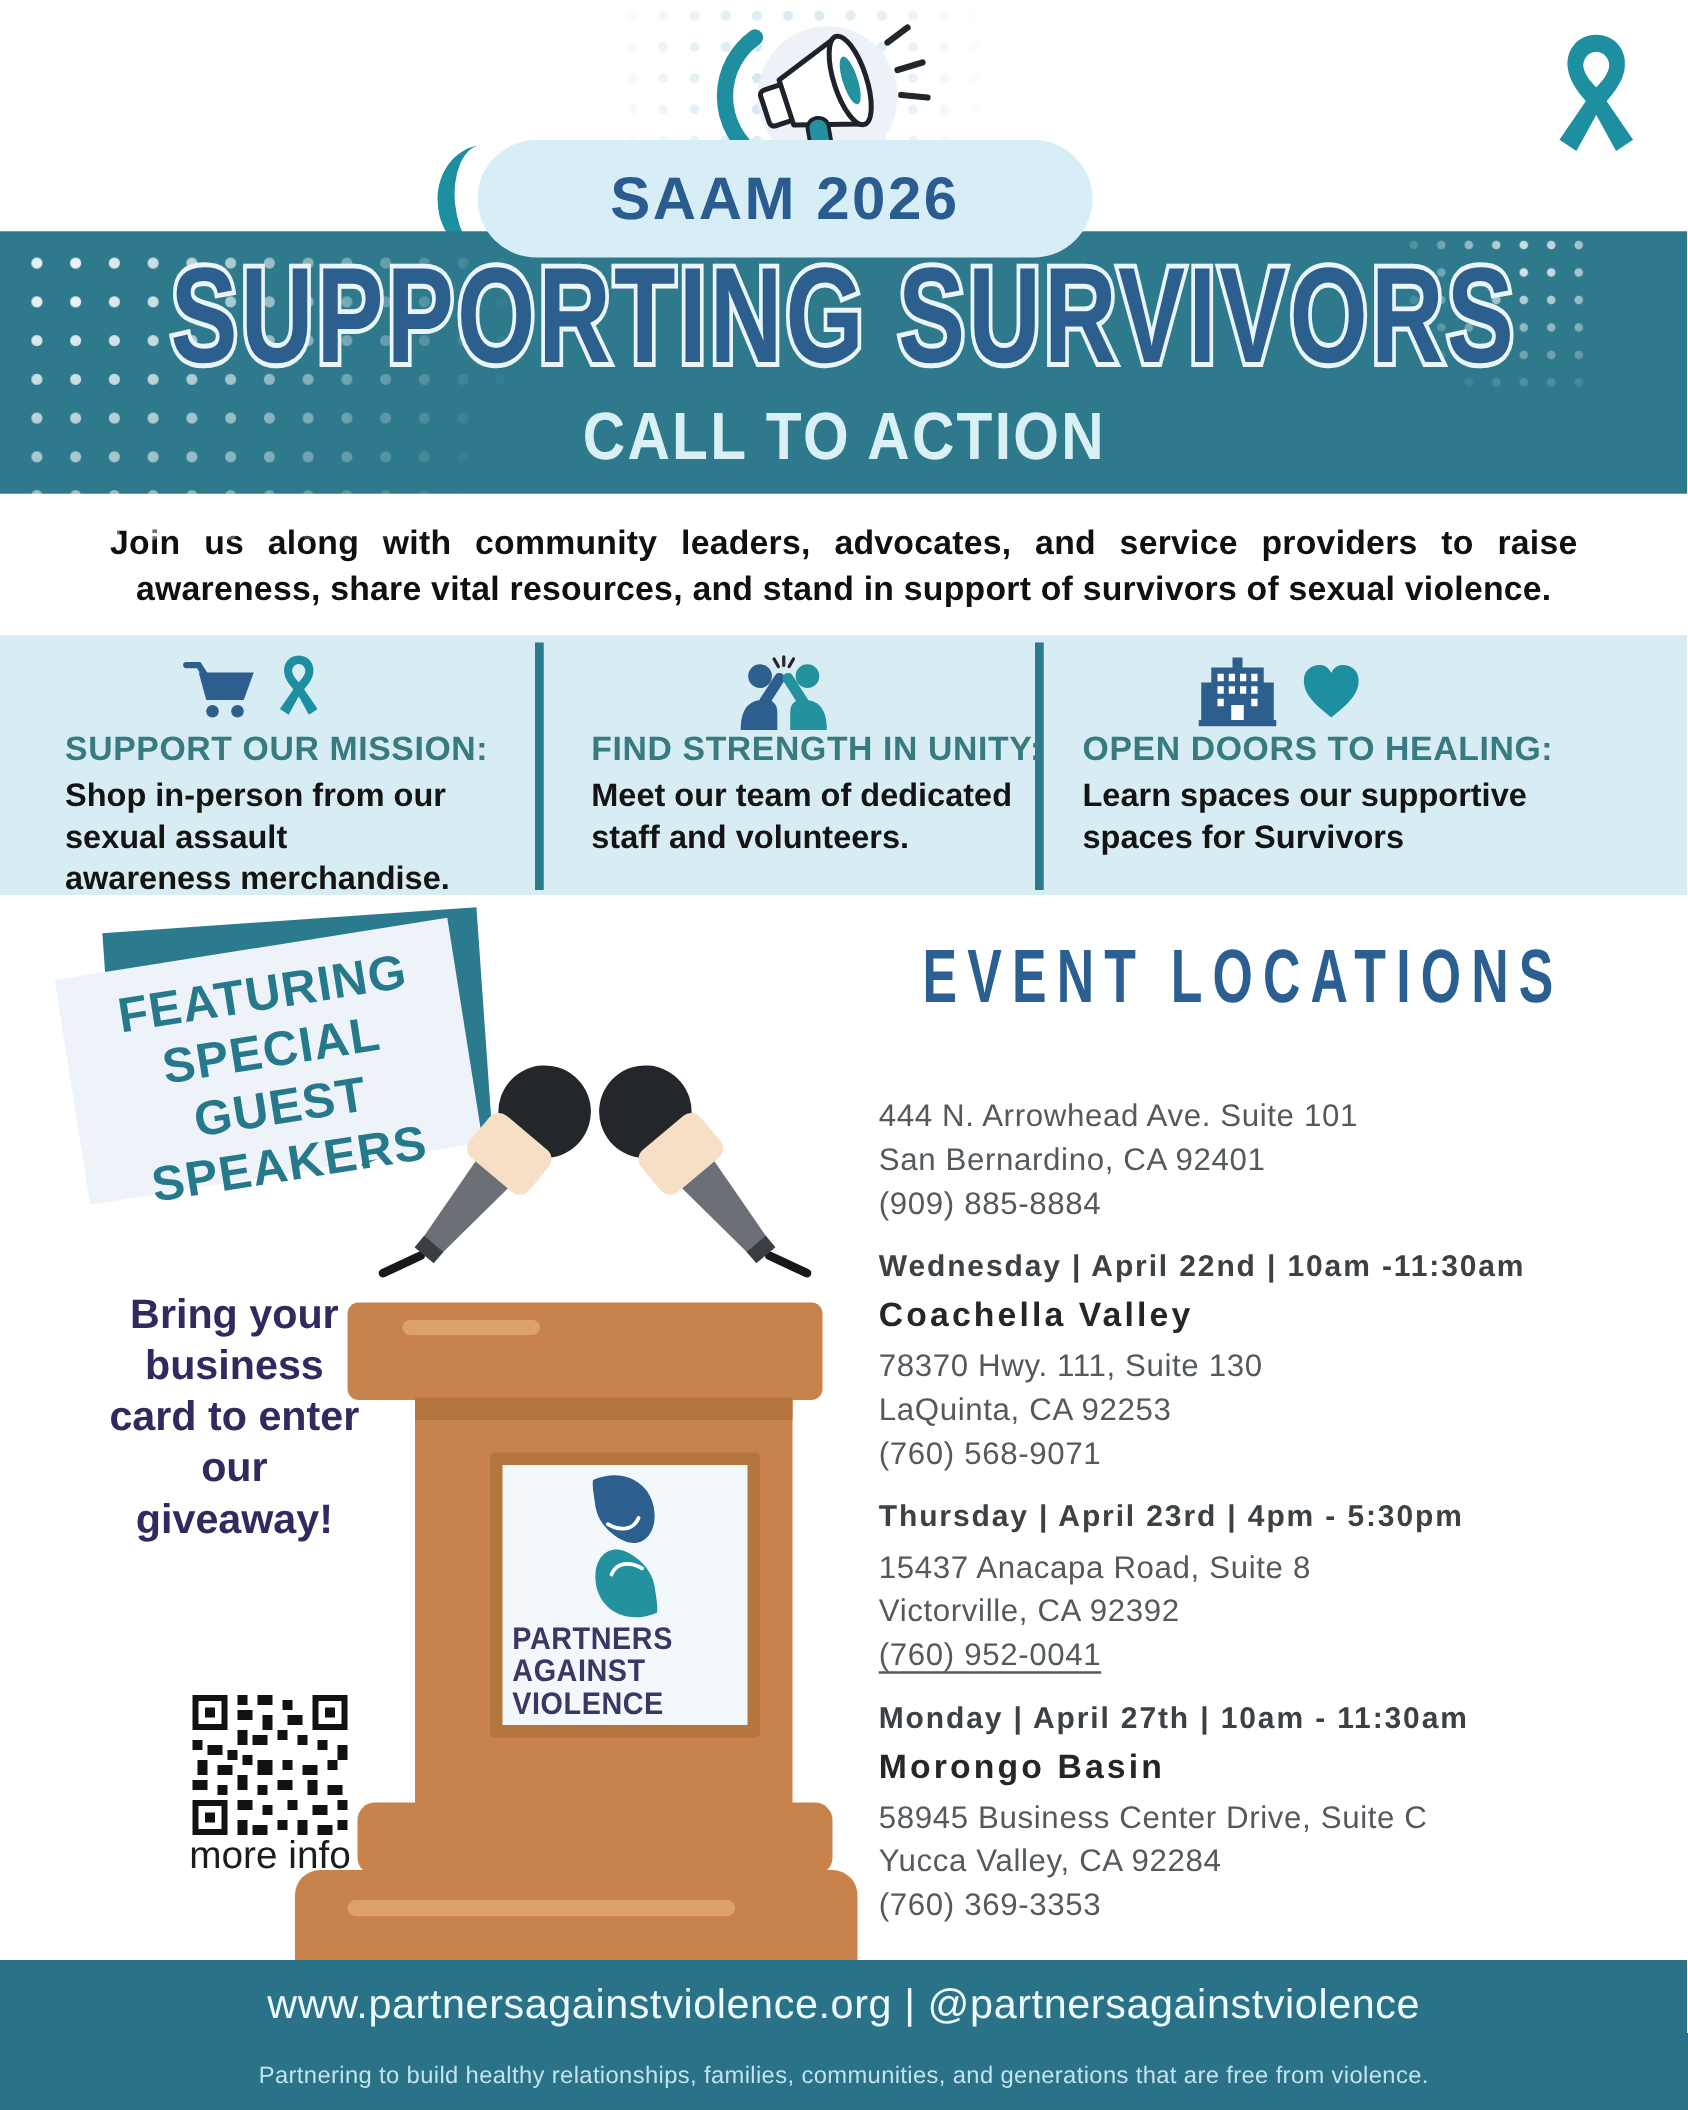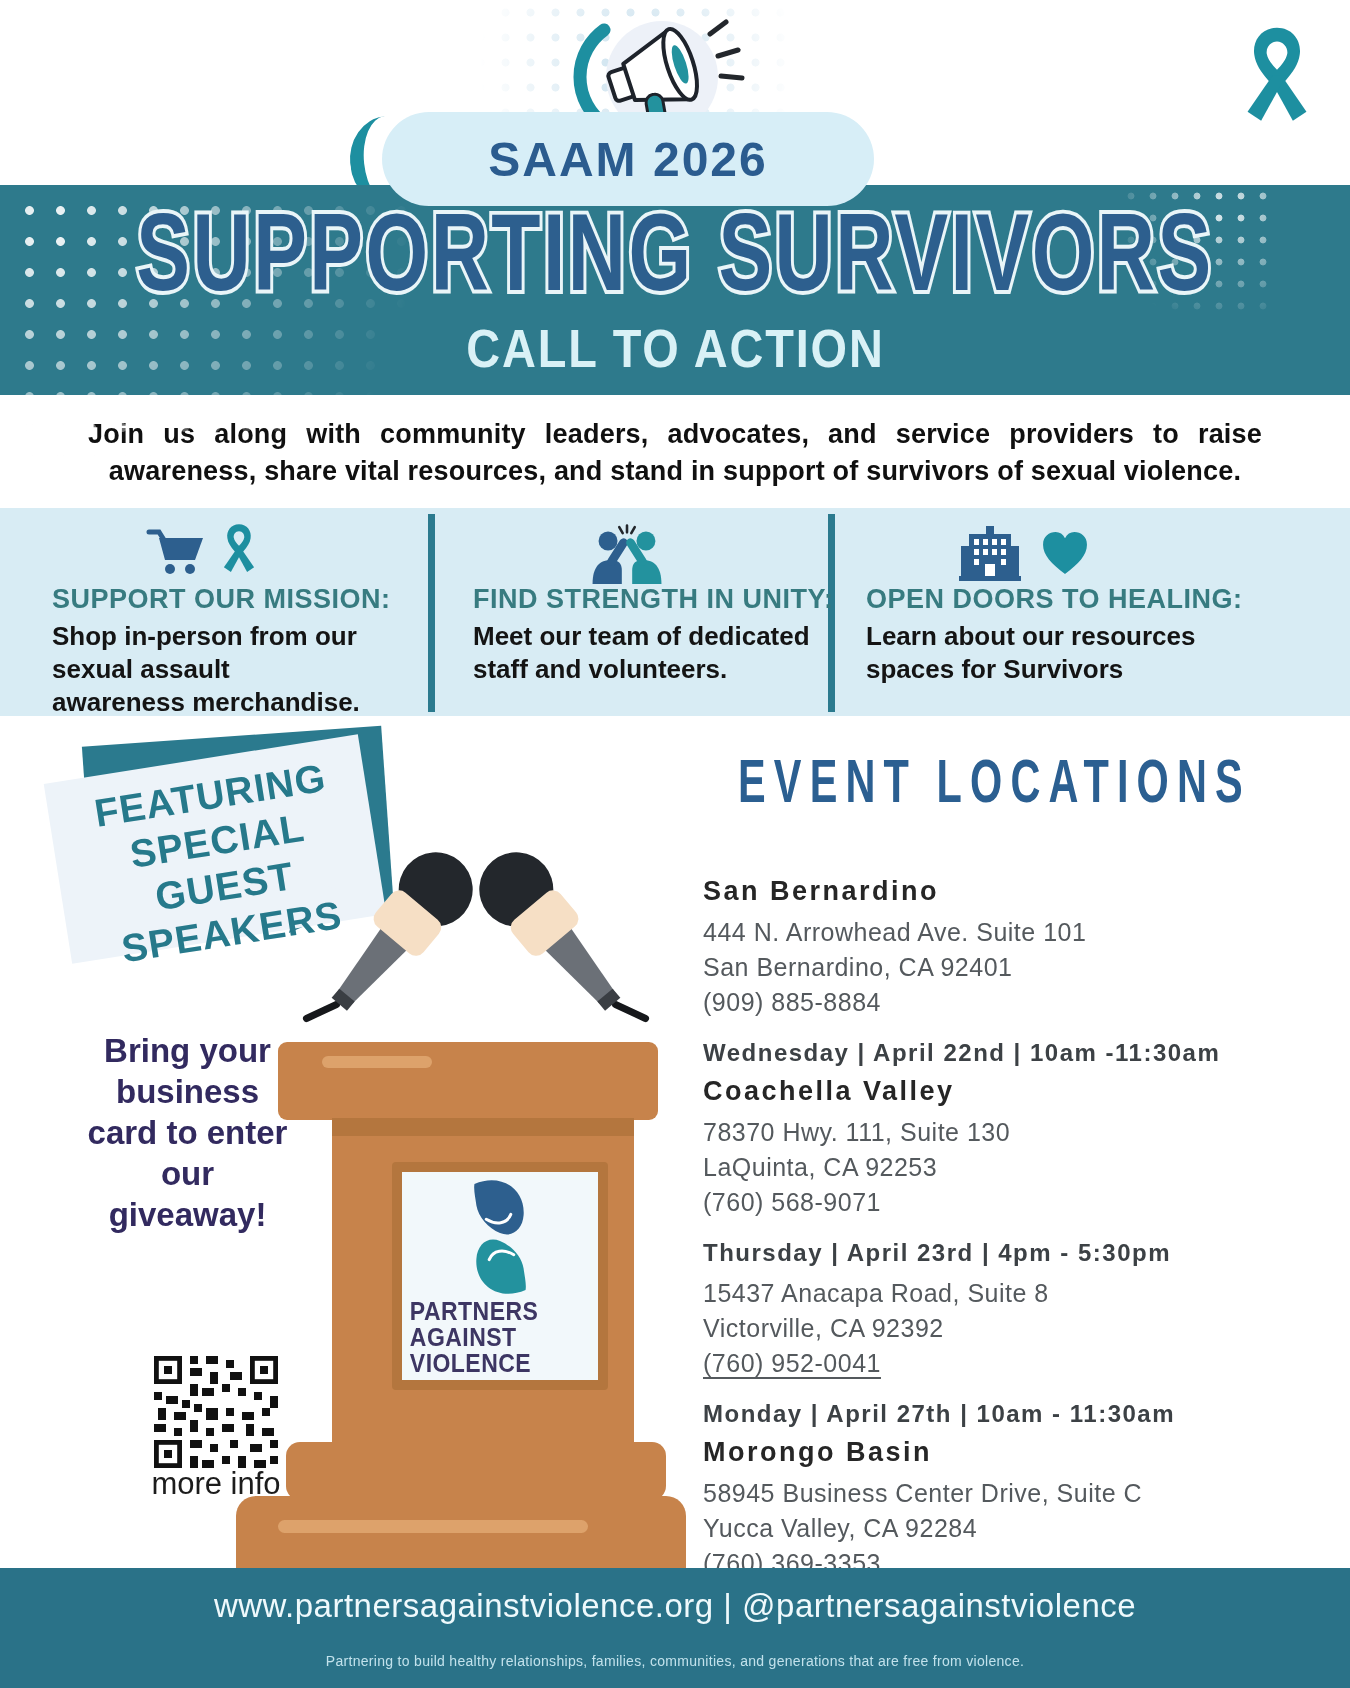--- a/index.html
+++ b/index.html
@@ -94,21 +94,21 @@
   .event{margin-bottom:19px;}
   .ev-sched{font-size:24px;font-weight:700;color:#3c4145;letter-spacing:1.5px;margin-bottom:9px;}
   .ev-city{font-size:27px;font-weight:700;color:#262626;letter-spacing:2.5px;margin-bottom:8px;}
   .ev-line{font-size:25px;color:#54595d;letter-spacing:0.5px;line-height:35px;}
   .u{text-decoration:underline;text-underline-offset:5px;}
 
   
   .footer{left:0;top:1568px;width:1350px;height:120px;background:#2a7288;display:flex;
      flex-direction:column;align-items:center;justify-content:center;gap:28px;z-index:2;}
   .footer-links{font-size:33px;color:#eef9fc;letter-spacing:0.5px;}
-  .footer-tag{font-size:14px;color:#c2e2ec;letter-spacing:0.3px;}
+  .footer-tag{font-size:19px;color:#c2e2ec;letter-spacing:0.3px;}
 </style>
 </head>
 <body>
 
 <div id="page">
 
   <svg width="0" height="0" style="position:absolute">
     <symbol id="ribbon" viewBox="0 0 60 100">
       <path d="M30,4 C16,4 8,16 10,28 C11,36 16,43 22,50 L30,59 L38,50 C44,43 49,36 50,28 C52,16 44,4 30,4 Z M30,16 C36,16 40,22 39,27 C38,32 34,37 30,41 C26,37 22,32 21,27 C20,22 24,16 30,16 Z" fill="#1d8fa0" fill-rule="evenodd"></path>
       <path d="M22,46 L44,86 L56,78 L34,46 Z" fill="#1d8fa0"></path>
@@ -208,21 +208,21 @@
           <rect x="21" y="37" width="5" height="6"></rect>
             <rect x="48" y="37" width="5" height="6"></rect>
           <rect x="32" y="42" width="10" height="12"></rect>
         </g>
       </svg>
       <svg width="50" height="46" viewBox="0 0 46 44">
         <path d="M23,42 C10,32 2,24 2,14 C2,6 8,2 14,2 C18,2 21,4 23,8 C25,4 28,2 32,2 C38,2 44,6 44,14 C44,24 36,32 23,42 Z" fill="#1d8fa0"></path>
       </svg>
     </div>
     <div class="p-head" style="left:866px">OPEN DOORS TO HEALING:</div>
-    <div class="p-body" style="left:866px;width:360px">Learn about our resources spaces for Survivors</div>
+    <div class="p-body" style="left:866px;width:360px">Learn spaces our supportive spaces for Survivors</div>
   </div>
 
   <div class="abs bubble-back"></div>
   <div class="abs bubble-tail-teal"></div>
   <div class="abs bubble"></div>
   <div class="abs bubble-tail"></div>
   <div class="abs bubble-text">
     <span>FEATURING</span><br>
     <span>SPECIAL GUEST</span><br>
     <span>SPEAKERS</span>
@@ -325,21 +325,20 @@
     </g>
   </svg>
   <div class="abs more-info">more info</div>
 
   <div class="abs ev-title-wrap">
     <span class="ev-title">EVENT LOCATIONS</span>
   </div>
 
   <div class="abs events">
     <div class="event">
-      <div class="ev-city">San Bernardino</div>
       <div class="ev-line">444 N. Arrowhead Ave. Suite 101</div>
       <div class="ev-line">San Bernardino, CA 92401</div>
       <div class="ev-line">(909) 885-8884</div>
     </div>
     <div class="event">
       <div class="ev-sched">Wednesday | April 22nd | 10am -11:30am</div>
       <div class="ev-city">Coachella Valley</div>
       <div class="ev-line">78370 Hwy. 111, Suite 130</div>
       <div class="ev-line">LaQuinta, CA 92253</div>
       <div class="ev-line">(760) 568-9071</div>

